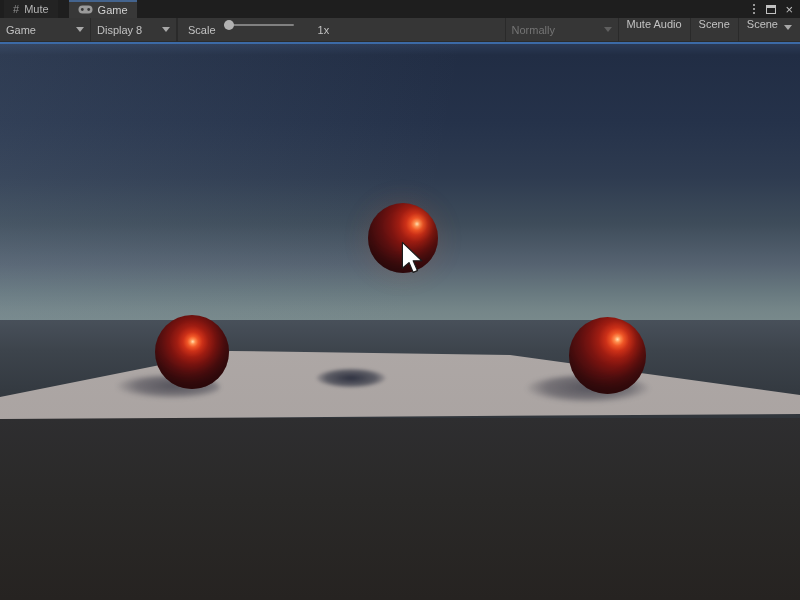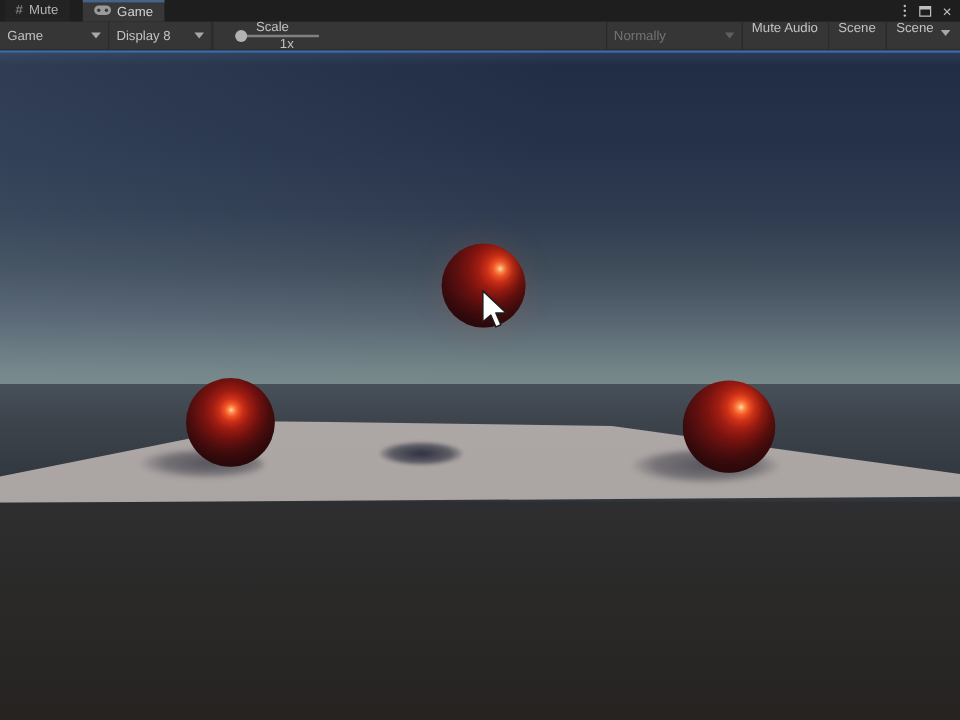--- a/index.html
+++ b/index.html
@@ -28,21 +28,21 @@
              background:#363636; display:flex; align-items:center;
              font-size:11px; color:#c2c2c2; border-bottom:1px solid #2b2b2b; }
   .tb-sep { width:1px; height:24px; background:#2a2a2a; }
   .dd { display:flex; align-items:center; height:24px; padding:0 6px; cursor:default; }
   .dd .lbl { flex:1; }
   .tri { width:0; height:0; border-left:4px solid transparent; border-right:4px solid transparent;
          border-top:5px solid #a8a8a8; margin-left:6px; }
   .dd.disabled { color:#747474;gap:18px; }
   .dd.disabled .tri { border-top-color:#5f5f5f; }
   .tb-btn { display:flex; align-items:flex-end; height:24px; padding:16px 8px; cursor:default; }
-  #scale-group { display:flex; align-items:center; margin-left:10px;flex-direction:column; }
+  #scale-group { display:flex; align-items:flex-start; margin-left:10px; }
   #scale-track { position:relative; width:70px; height:2px; background:#818181;
                  margin-left:8px; border-radius:1px; }
   #scale-knob { position:absolute; left:0; top:-4px; width:10px; height:10px;
                 border-radius:50%; background:#b2b2b2; }
   #scale-value { margin-left:24px; }
 
   
   #viewport { position:absolute; left:0; top:44px; width:800px; height:556px;
               overflow:hidden; background:#27334b; }
   #focus-line { position:absolute; left:0; top:42px; width:800px; height:2px;

